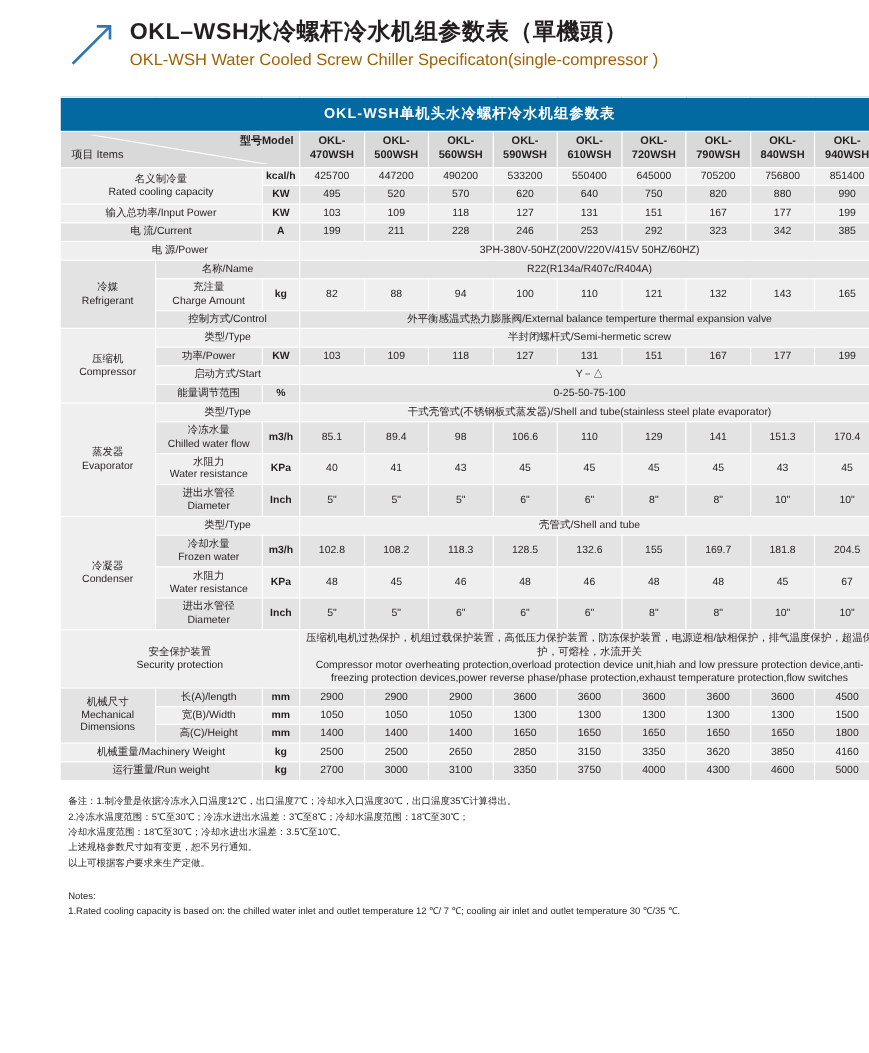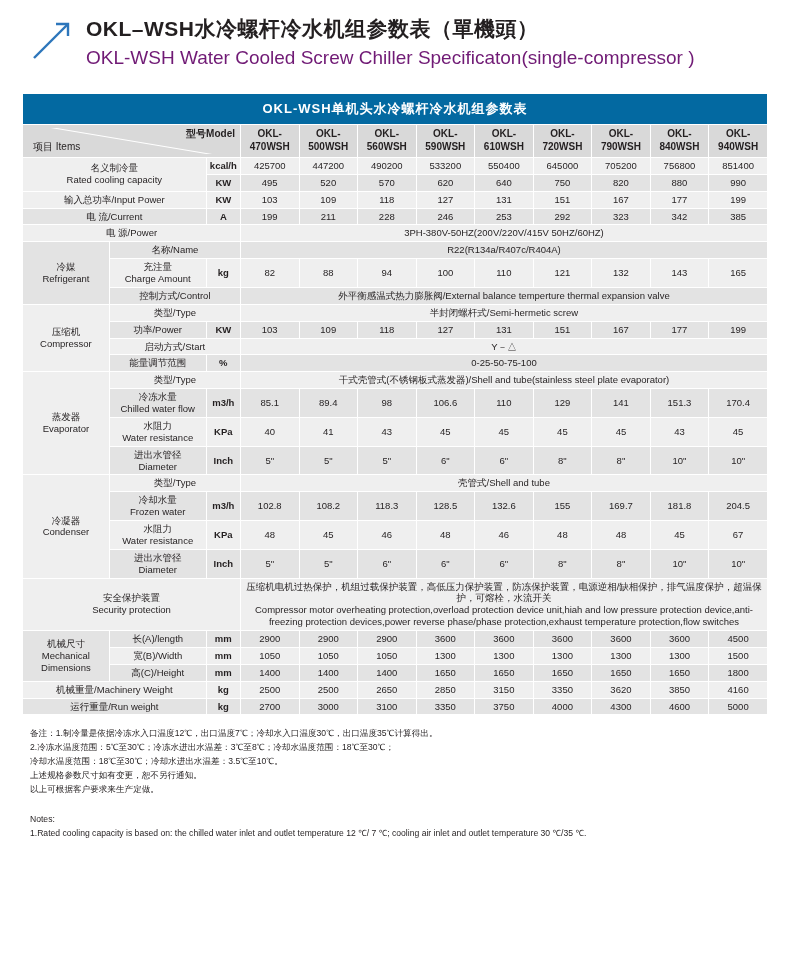--- a/index.html
+++ b/index.html
@@ -13,20 +13,21 @@
     font-family: "Liberation Sans", sans-serif;
     color: #231f20;
     position: relative;
     overflow: hidden;
   }
   .page {
     width: 790px;
     height: 957px;
     position: relative;
     box-sizing: border-box;
+    padding-left: 32px;
   }
 
   
   .header {
     display: flex;
     align-items: flex-start;
     padding: 14px 0 0 30px;
   }
   .logo {
     width: 46px;
@@ -40,24 +41,24 @@
     padding-top: 2px;
   }
   .title-cn {
     font-size: 21px;
     font-weight: bold;
     letter-spacing: 0.5px;
     line-height: 1.25;
     color: #231f20;
   }
   .title-en {
-    font-size: 19px;
+    font-size: 15px;
     line-height: 1.35;
     margin-top: 3px;
-    color: #701a75;
+    color: #a16207;
   }
 
   
   .table-wrap {
     margin: 22px 22px 0 22px;
   }
   table.spec {
     border-collapse: collapse;
     width: 746px;
     table-layout: fixed;

